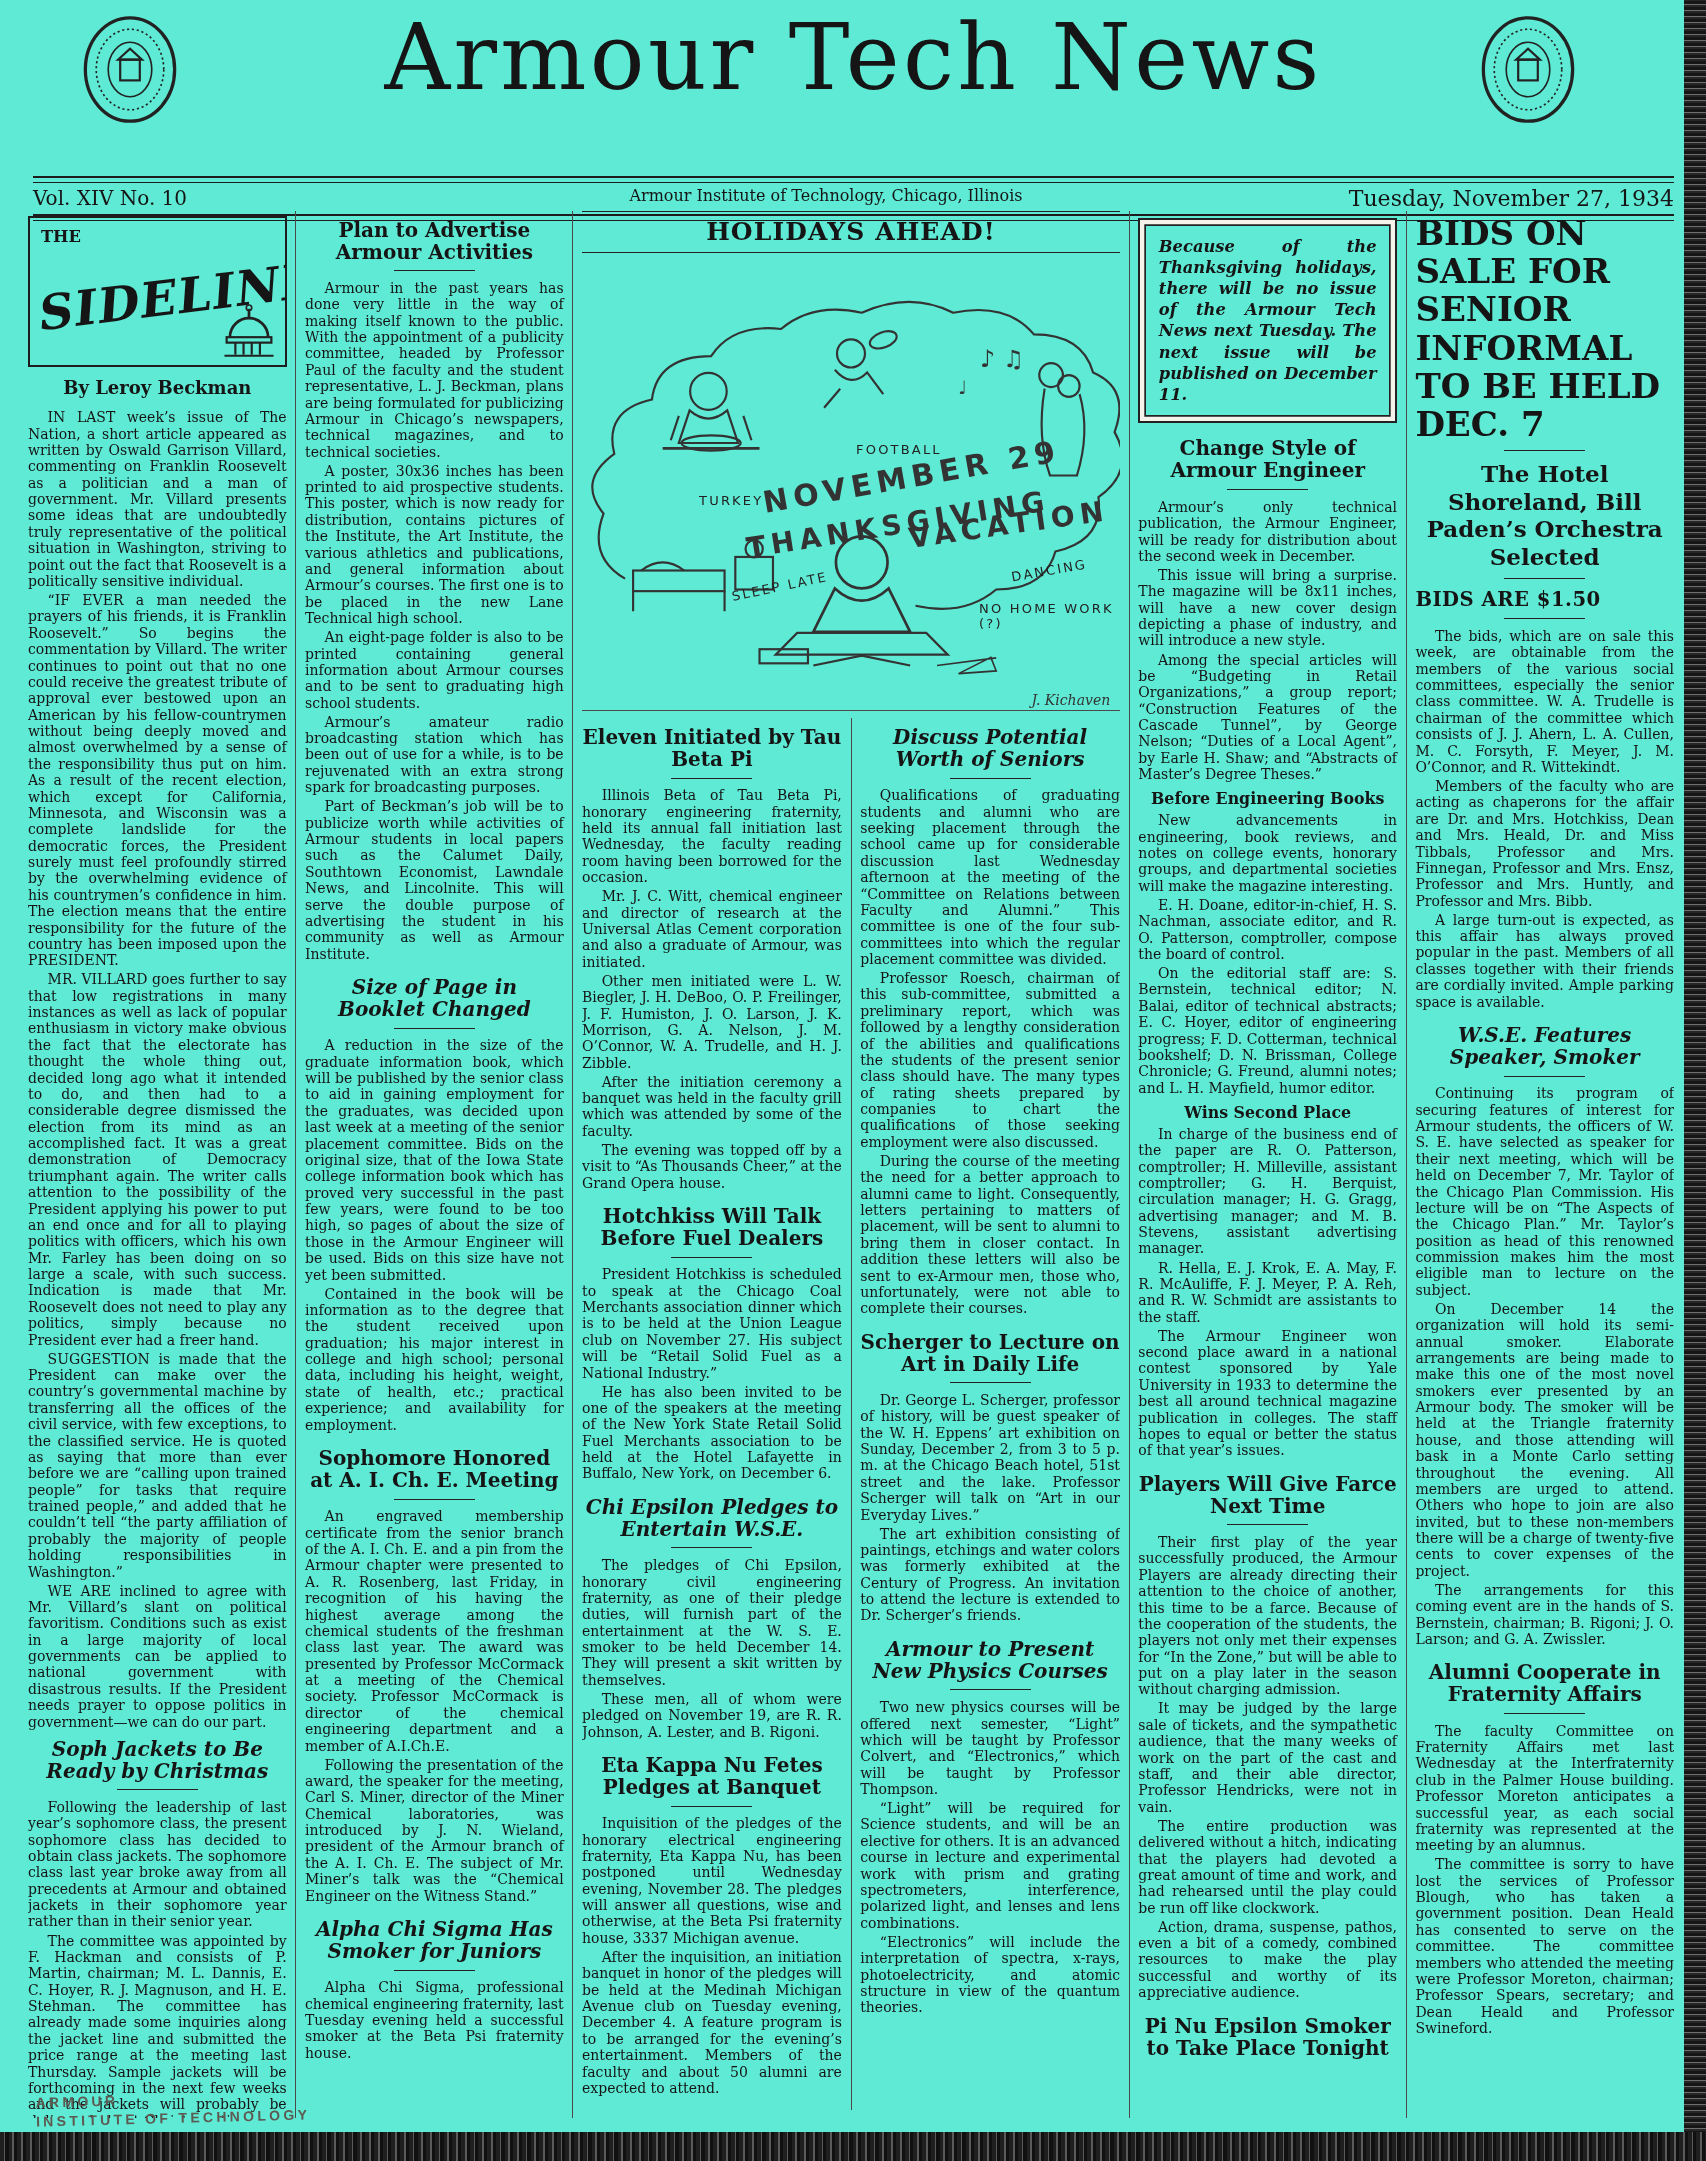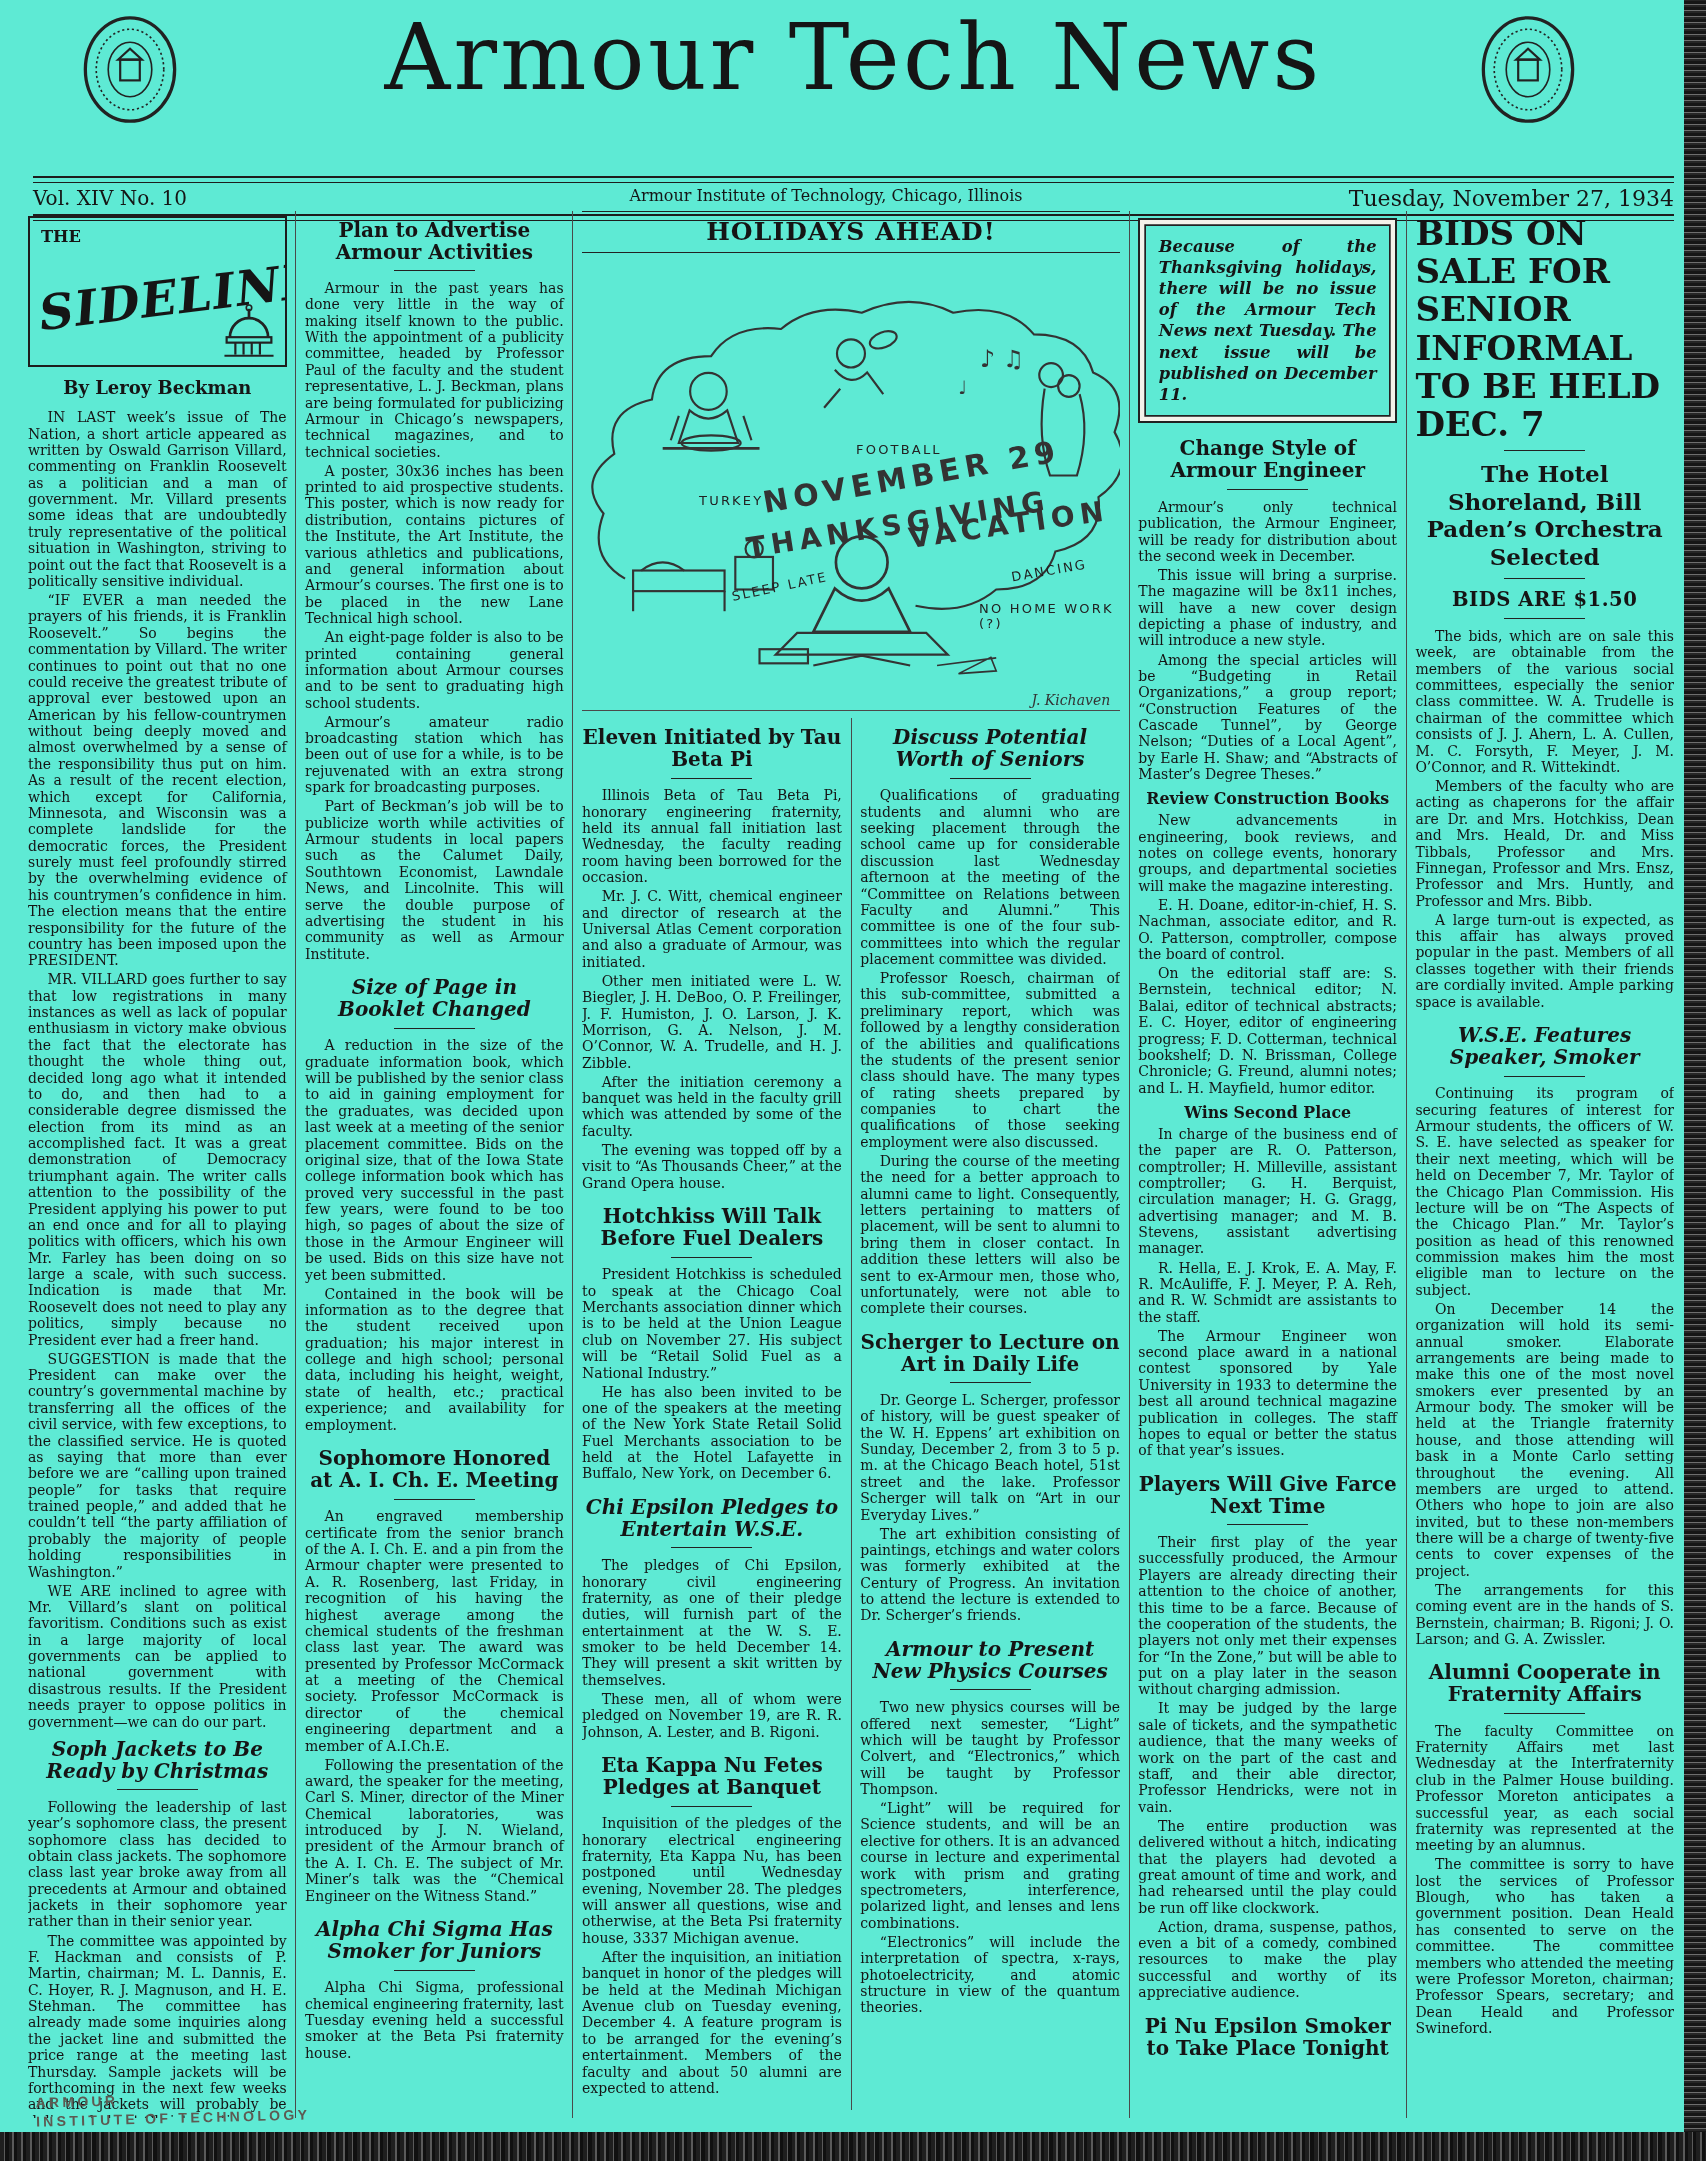--- a/index.html
+++ b/index.html
@@ -52,21 +52,21 @@
                letter-spacing:5.4px;}
   .cartoon-sig{position:absolute;right:9.8px;bottom:2.2px;font-size:14px;font-style:italic;color:#333;}
   
   .notice{border:2.2px solid #222;box-shadow:inset 0 0 0 4.3px #f4f2ea, inset 0 0 0 6px #222;
           padding:16.3px 18.5px;margin:6.5px 0 14px;}
   .notice p{font-size:16.3px;font-style:italic;font-weight:bold;line-height:1.3;text-align:justify;margin:0;}
   
   .banner{font-size:34px;line-height:1.12;font-weight:bold;letter-spacing:0;text-align:left;
           margin:3.3px 0 5.4px;font-family:"DejaVu Serif", serif;}
   .deck{font-size:23px;font-weight:bold;text-align:center;line-height:1.2;margin:6.5px 0 4.3px;}
-  .kicker{font-size:19.6px;font-weight:bold;text-align:center;margin:8.7px 0 4.3px;letter-spacing:0.5px;}
+  .kicker{font-size:19.6px;font-weight:bold;text-align:left;margin:8.7px 0 4.3px;letter-spacing:0.5px;}
   
   .stamp{position:absolute;left:36px;bottom:14px;transform:rotate(-1.5deg);
          font-family:"Liberation Sans", sans-serif;font-weight:bold;color:#5d5a52;}
   .stamp div{font-size:14px;letter-spacing:3.3px;line-height:1.35;}
   .edge-right{position:absolute;right:0;top:0;width:23px;height:100%;
       background:repeating-linear-gradient(0deg,#262626 0 2.2px,#6e6e6e 2.2px 3.3px,#161616 3.3px 6px);}
   .edge-bottom{position:absolute;left:0;bottom:0;width:100%;height:29px;
       background:repeating-linear-gradient(90deg,#1f1f1f 0 3.8px,#5a5a5a 3.8px 5.4px,#101010 5.4px 8.7px);}
   svg{display:block;}
 </style>
@@ -310,21 +310,21 @@
       <div class="notice">
         <p>Because of the Thanksgiving holidays, there will be no issue of the Armour Tech News next Tuesday. The next issue will be published on December 11.</p>
       </div>
       <article>
         <h2 class="headline">Change Style of Armour Engineer</h2>
         <hr class="headline-rule">
         <div class="body">
             <p>Armour’s only technical publication, the Armour Engineer, will be ready for distribution about the second week in December.</p>
             <p>This issue will bring a surprise. The magazine will be 8x11 inches, will have a new cover design depicting a phase of industry, and will introduce a new style.</p>
             <p>Among the special articles will be “Budgeting in Retail Organizations,” a group report; “Construction Features of the Cascade Tunnel”, by George Nelson; “Duties of a Local Agent”, by Earle H. Shaw; and “Abstracts of Master’s Degree Theses.”</p>
-            <h4 class="subhead">Review Construction Books</h4>
+            <h4 class="subhead">Before Engineering Books</h4>
             <p>New advancements in engineering, book reviews, and notes on college events, honorary groups, and departmental societies will make the magazine interesting.</p>
             <p>E. H. Doane, editor-in-chief, H. S. Nachman, associate editor, and R. O. Patterson, comptroller, compose the board of control.</p>
             <p>On the editorial staff are: S. Bernstein, technical editor; N. Balai, editor of technical abstracts; E. C. Hoyer, editor of engineering progress; F. D. Cotterman, technical bookshelf; D. N. Brissman, College Chronicle; G. Freund, alumni notes; and L. H. Mayfield, humor editor.</p>
             <h4 class="subhead">Wins Second Place</h4>
             <p>In charge of the business end of the paper are R. O. Patterson, comptroller; H. Milleville, assistant comptroller; G. H. Berquist, circulation manager; H. G. Gragg, advertising manager; and M. B. Stevens, assistant advertising manager.</p>
             <p>R. Hella, E. J. Krok, E. A. May, F. R. McAuliffe, F. J. Meyer, P. A. Reh, and R. W. Schmidt are assistants to the staff.</p>
             <p>The Armour Engineer won second place award in a national contest sponsored by Yale University in 1933 to determine the best all around technical magazine publication in colleges. The staff hopes to equal or better the status of that year’s issues.</p>
           </div>
       </article>
       <article>

